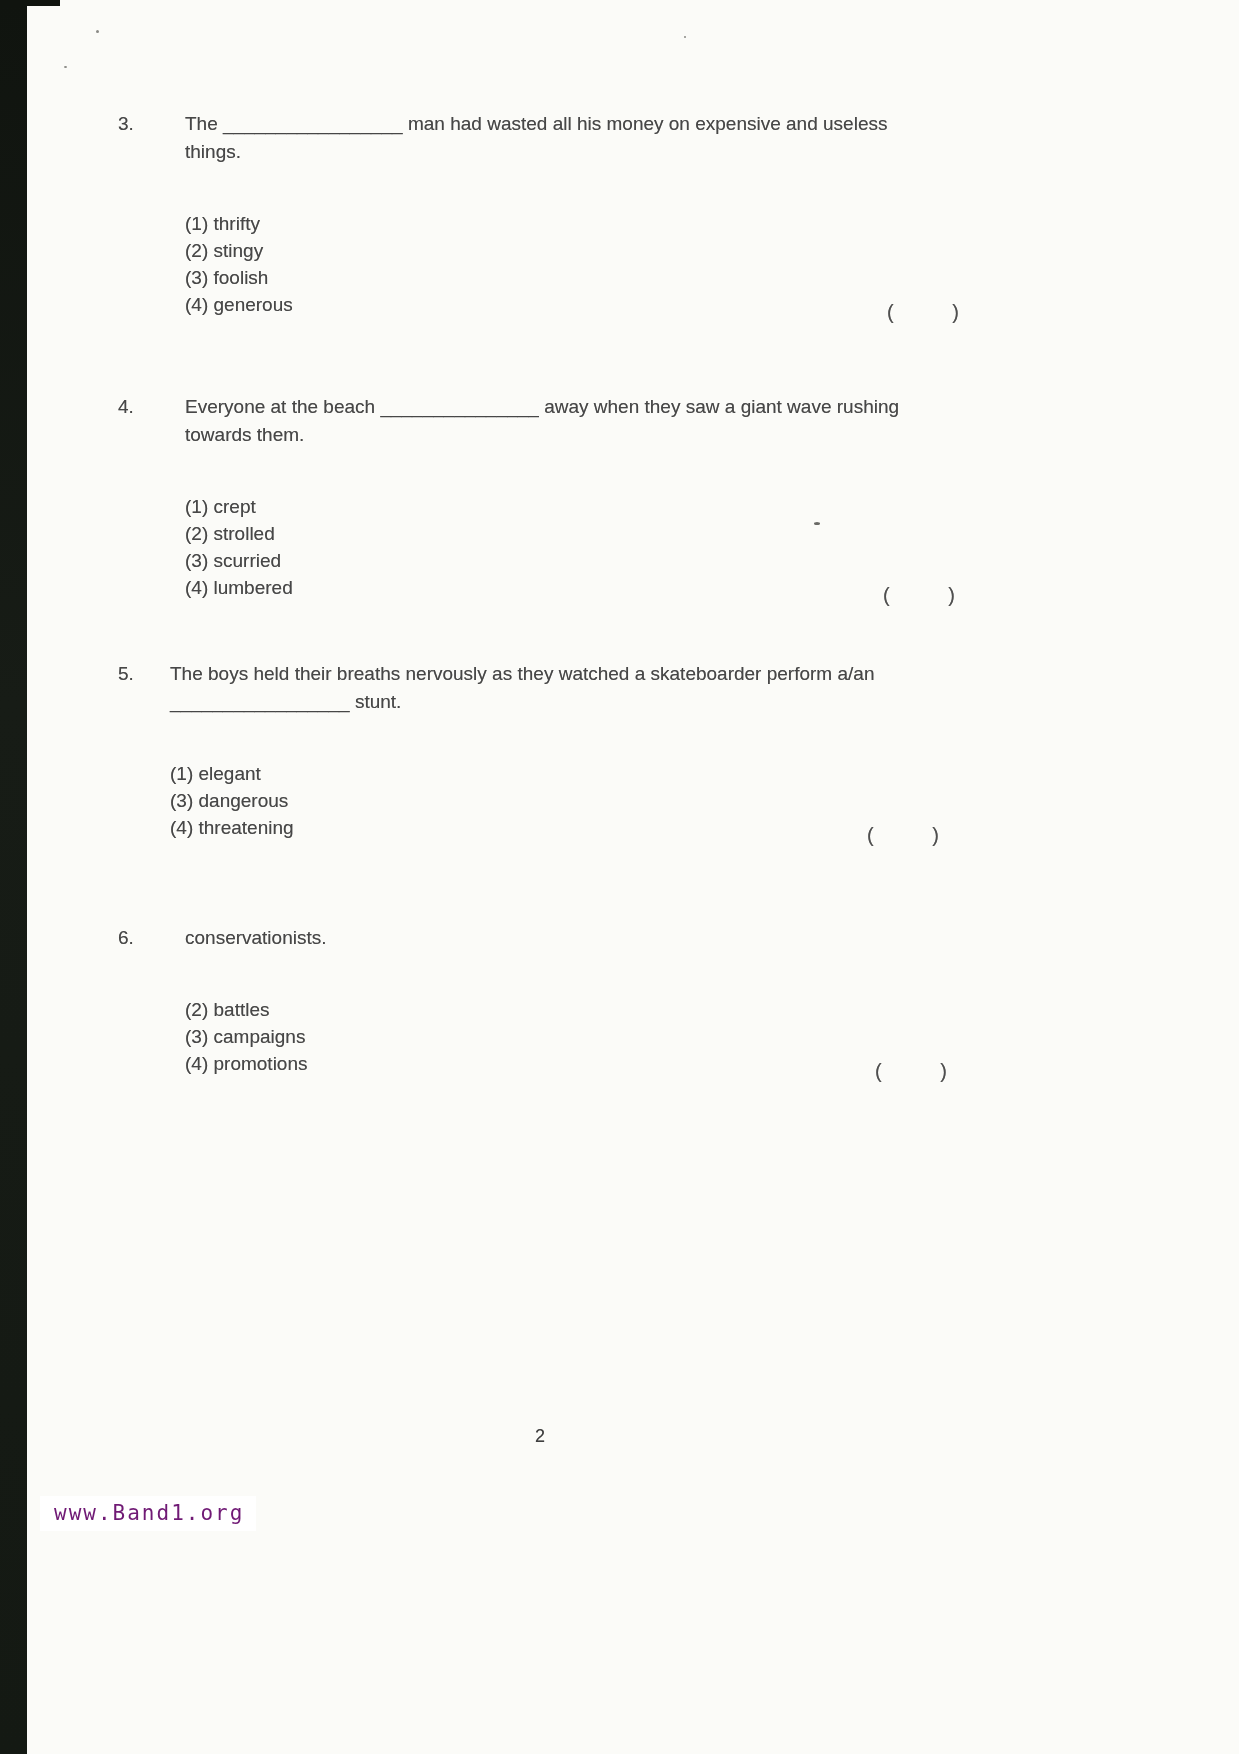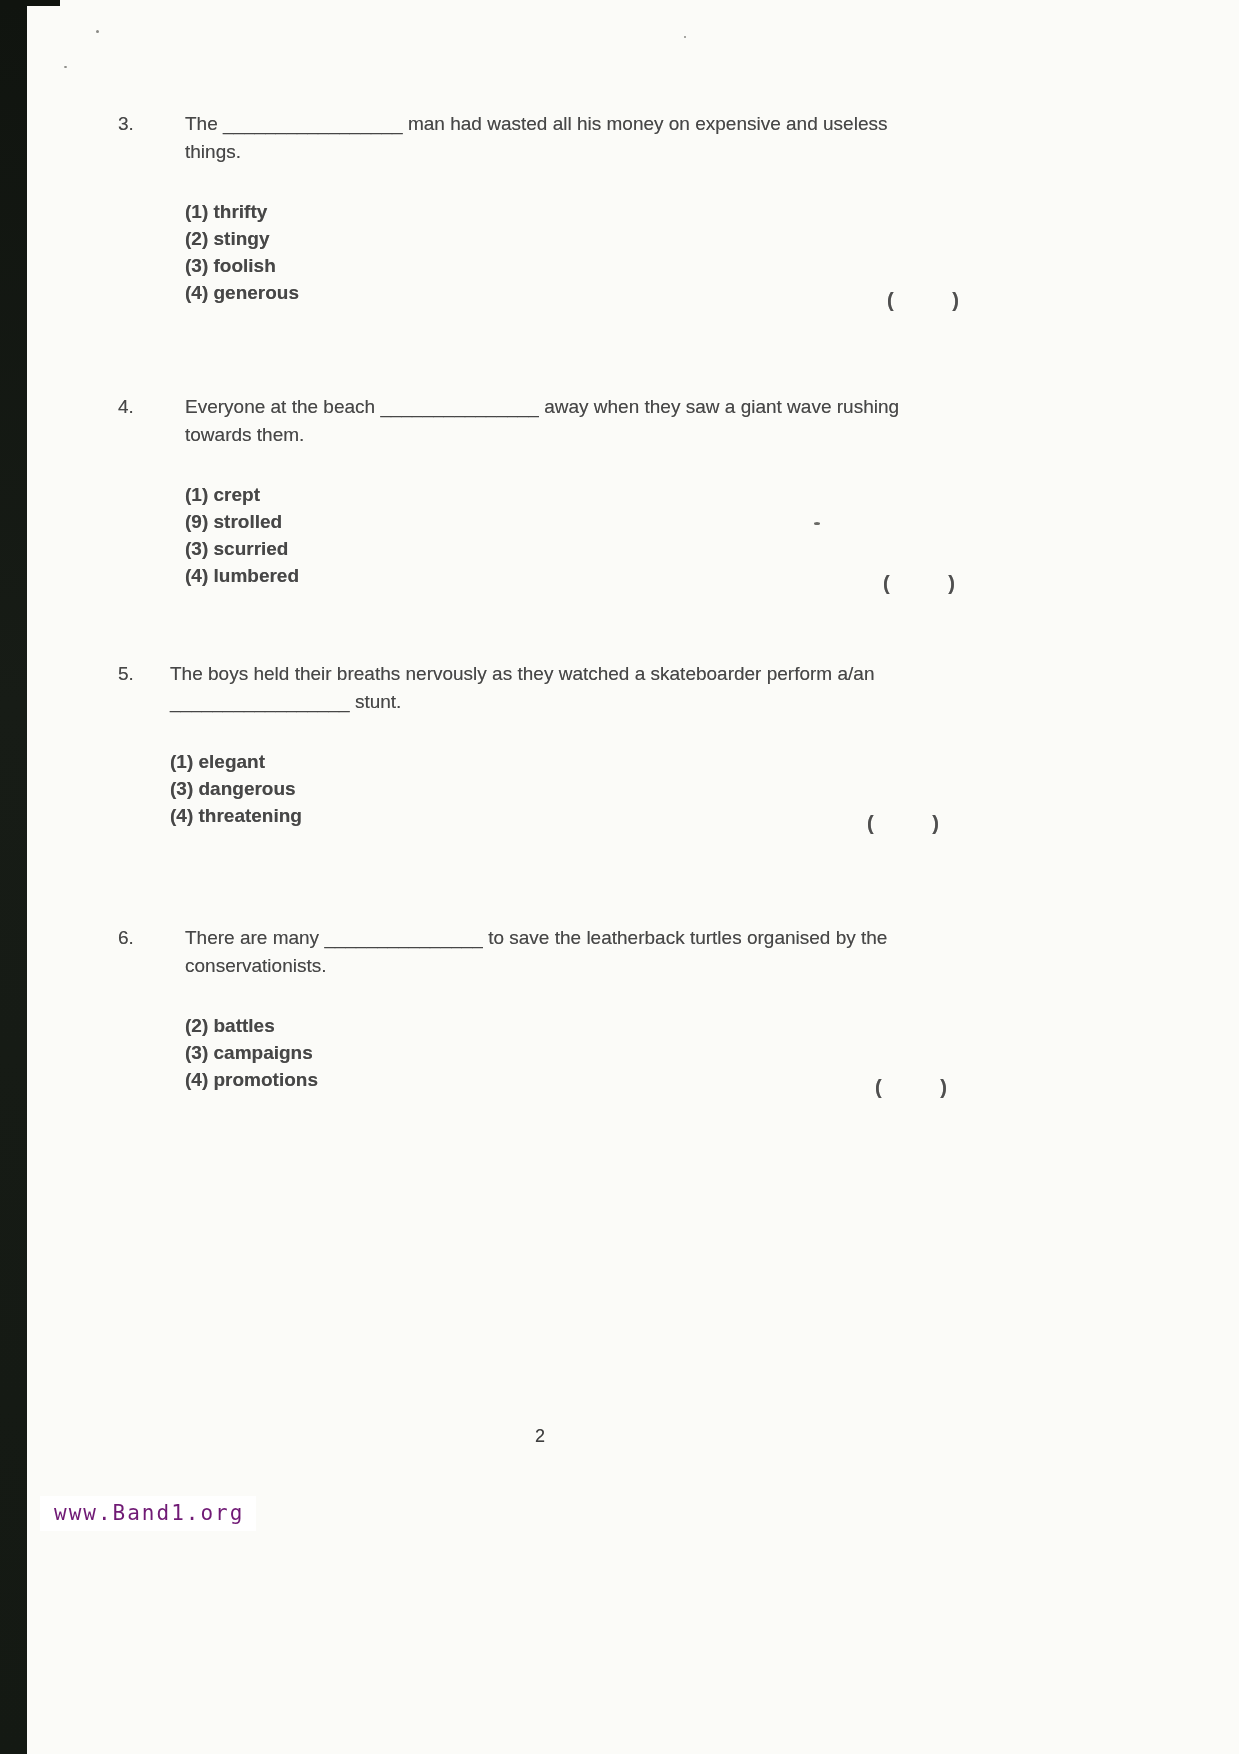--- a/index.html
+++ b/index.html
@@ -62,23 +62,22 @@
   .q-body {
     margin-left: 185px;
     margin-right: 120px;
     position: relative;
   }
   .q5 .q-body { margin-left: 170px; }
   .q-line { white-space: pre; }
 
   .options {
     position: relative;
-    margin-top: 32px;
+    margin-top: 44px;
     line-height: 27px;
-    font-weight: bold;
   }
   .option { white-space: pre; }
 
   .bracket {
     position: absolute;
     bottom: -8px;
     display: flex;
     justify-content: space-between;
     width: 72px;
     font-size: 20px;
@@ -141,21 +140,21 @@
     </div>
   </section>
 
   <section class="question q4">
     <div class="q-num">4.</div>
     <div class="q-body">
       <div class="q-line">Everyone at the beach _______________ away when they saw a giant wave rushing</div>
       <div class="q-line">towards them.</div>
       <div class="options">
         <div class="option">(1) crept</div>
-        <div class="option">(9) strolled</div>
+        <div class="option">(2) strolled</div>
         <div class="option">(3) scurried</div>
         <div class="option">(4) lumbered</div>
         <div class="bracket">
           <span>(</span>
           <span>)</span>
         </div>
       </div>
     </div>
   </section>
 
@@ -172,21 +171,20 @@
           <span>(</span>
           <span>)</span>
         </div>
       </div>
     </div>
   </section>
 
   <section class="question q6">
     <div class="q-num">6.</div>
     <div class="q-body">
-      <div class="q-line">There are many _______________ to save the leatherback turtles organised by the</div>
       <div class="q-line">conservationists.</div>
       <div class="options">
         <div class="option">(2) battles</div>
         <div class="option">(3) campaigns</div>
         <div class="option">(4) promotions</div>
         <div class="bracket">
           <span>(</span>
           <span>)</span>
         </div>
       </div>

